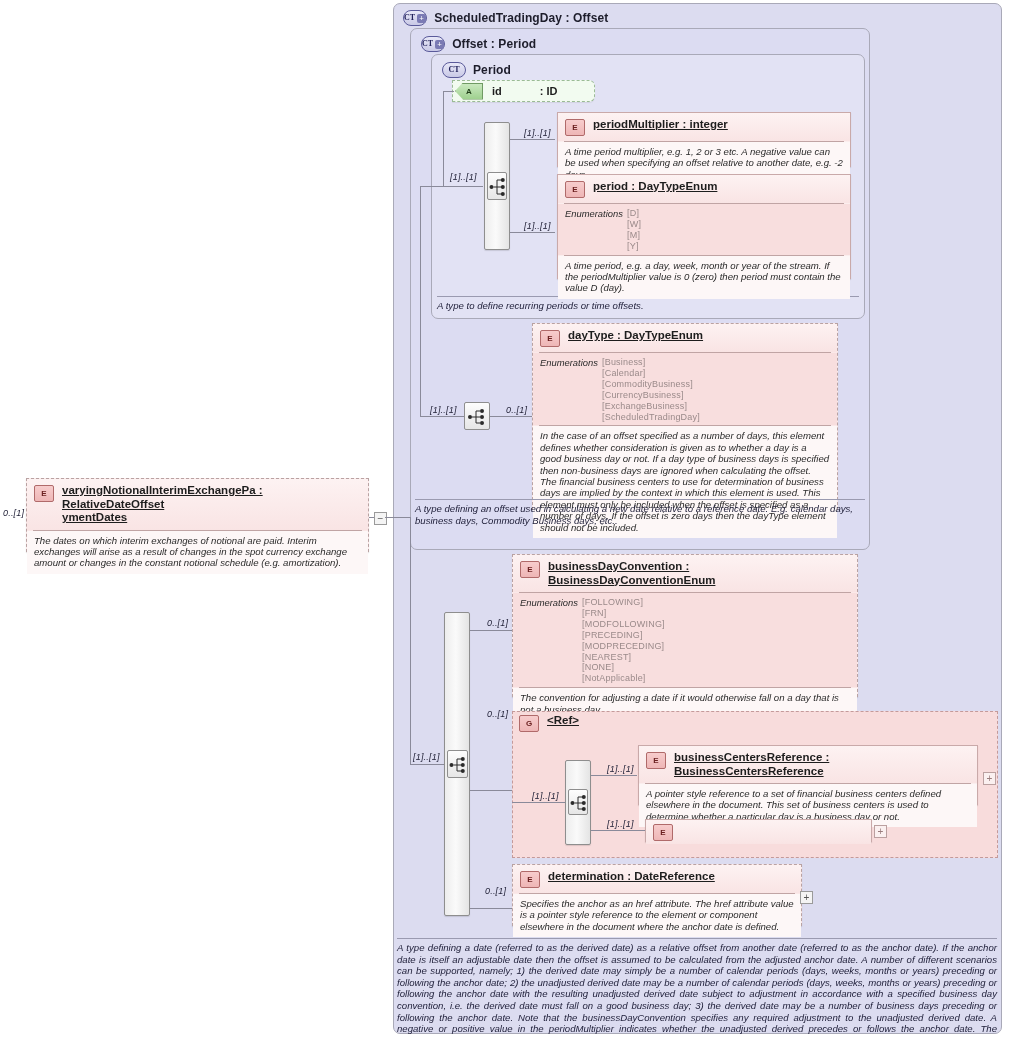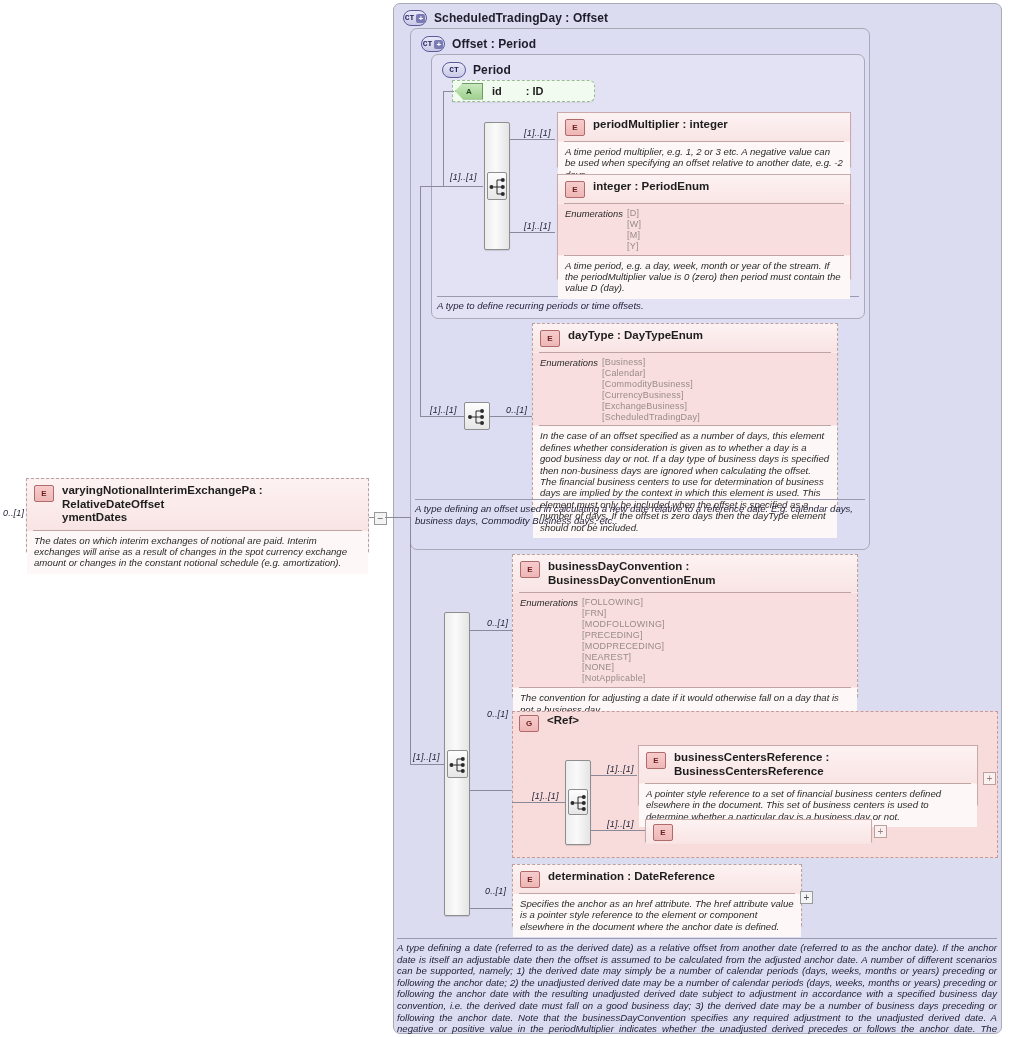--- a/index.html
+++ b/index.html
@@ -23,40 +23,40 @@
     position:absolute;left:0;top:0;display:flex;align-items:center;gap:7px;
     padding:6px 0 0 8px;white-space:nowrap;
   }
   .ct-title{font-size:12px;font-weight:bold;color:#1d1d2b;letter-spacing:.1px;}
   .badge{
     display:inline-flex;align-items:center;justify-content:center;
     height:14px;min-width:22px;padding:0 0;
     border:1px solid #5a5a9a;border-radius:8px;
     background:linear-gradient(#e8e8f8,#c9c9e6);
     font-size:8px;font-weight:bold;color:#23235c;line-height:1;
-    font-family:Liberation Mono, monospace;
+    font-family:Liberation Serif, serif;
   }
   .badge .plus{
     display:inline-block;width:9px;height:9px;margin-left:2px;border-radius:2px;
     background:#7a7ab4;color:#fff;font-size:8px;line-height:9px;text-align:center;
     font-weight:bold;
   }
 
   
   .node{
     background:#fbeeee;border:1px solid #c9a9a9;
     box-shadow:0 1px 1px rgba(0,0,0,.10);
   }
   .node.dashed{border:1px dashed #b9a2a2;background:#fbe9e9;}
   .node .nhead{
     display:flex;align-items:flex-start;gap:8px;
     padding:5px 7px 5px 7px;
     background:linear-gradient(#fdf2f2,#f9e4e4);
   }
-  .nlabel{font-size:11.5px;font-weight:bold;color:#1d1d1d;line-height:13.5px;}
+  .nlabel{font-size:11.5px;font-weight:bold;color:#1d1d1d;line-height:13.5px;text-decoration:underline;}
   .eicon{
     flex:0 0 auto;display:inline-flex;align-items:center;justify-content:center;
     width:18px;height:15px;margin-top:1px;
     border:1px solid #b06a6a;border-radius:2px;
     background:linear-gradient(#f7cccc,#eeb6b6);
     font-size:8px;font-weight:bold;color:#6b2020;line-height:1;
   }
   .gicon{
     flex:0 0 auto;display:inline-flex;align-items:center;justify-content:center;
     width:18px;height:15px;margin-top:1px;
@@ -89,21 +89,21 @@
   .apill{
     position:relative;flex:0 0 auto;margin:2px 0 2px 2px;
     width:26px;height:15px;
     background:linear-gradient(#c9e8bf,#9fd18f);
     border:1px solid #6f9a63;
     display:flex;align-items:center;justify-content:center;
     font-size:8px;font-weight:bold;color:#1f3d18;
     clip-path:polygon(8px 0,100% 0,100% 100%,8px 100%,0 50%);
   }
   .aname{font-size:11px;font-weight:bold;color:#1d1d1d;padding-left:9px;}
-  .atype{font-size:11px;font-weight:bold;color:#1d1d1d;padding-left:24px;}
+  .atype{font-size:11px;font-weight:bold;color:#1d1d1d;padding-left:38px;}
 
   
   .seqbox{
     background:linear-gradient(90deg,#ededed,#fafafa 45%,#e4e4e4);
     border:1px solid #8e8e8e;border-radius:2px;
     box-shadow:0 1px 1px rgba(0,0,0,.12);
   }
   .seqicon{
     background:linear-gradient(#fdfdfd,#e6e6e6);
     border:1px solid #8e8e8e;border-radius:2px;
@@ -202,21 +202,21 @@
   </div>
   <div class="sep"></div>
   <div class="doc">A time period multiplier, e.g. 1, 2 or 3 etc. A negative value can be used when specifying an offset relative to another date, e.g. -2 days.</div>
 </div>
 
 <div class="abs node whitedoc" style="left:557px;top:174px;width:294px;height:105px;">
   <div class="nhead">
     <span class="eicon">
         <span>E</span>
       </span>
-    <span class="nlabel">integer     : PeriodEnum</span>
+    <span class="nlabel">period     : DayTypeEnum</span>
   </div>
   <div class="sep"></div>
   <div class="enums">
     <span class="etitle">Enumerations</span>
     <span class="elist" id="enum-period">[D]<br>[W]<br>[M]<br>[Y]</span>
   </div>
   <div class="sep"></div>
   <div class="doc">A time period, e.g. a day, week, month or year of the stream. If the periodMultiplier value is 0 (zero) then period must contain the value D (day).</div>
 </div>
 

